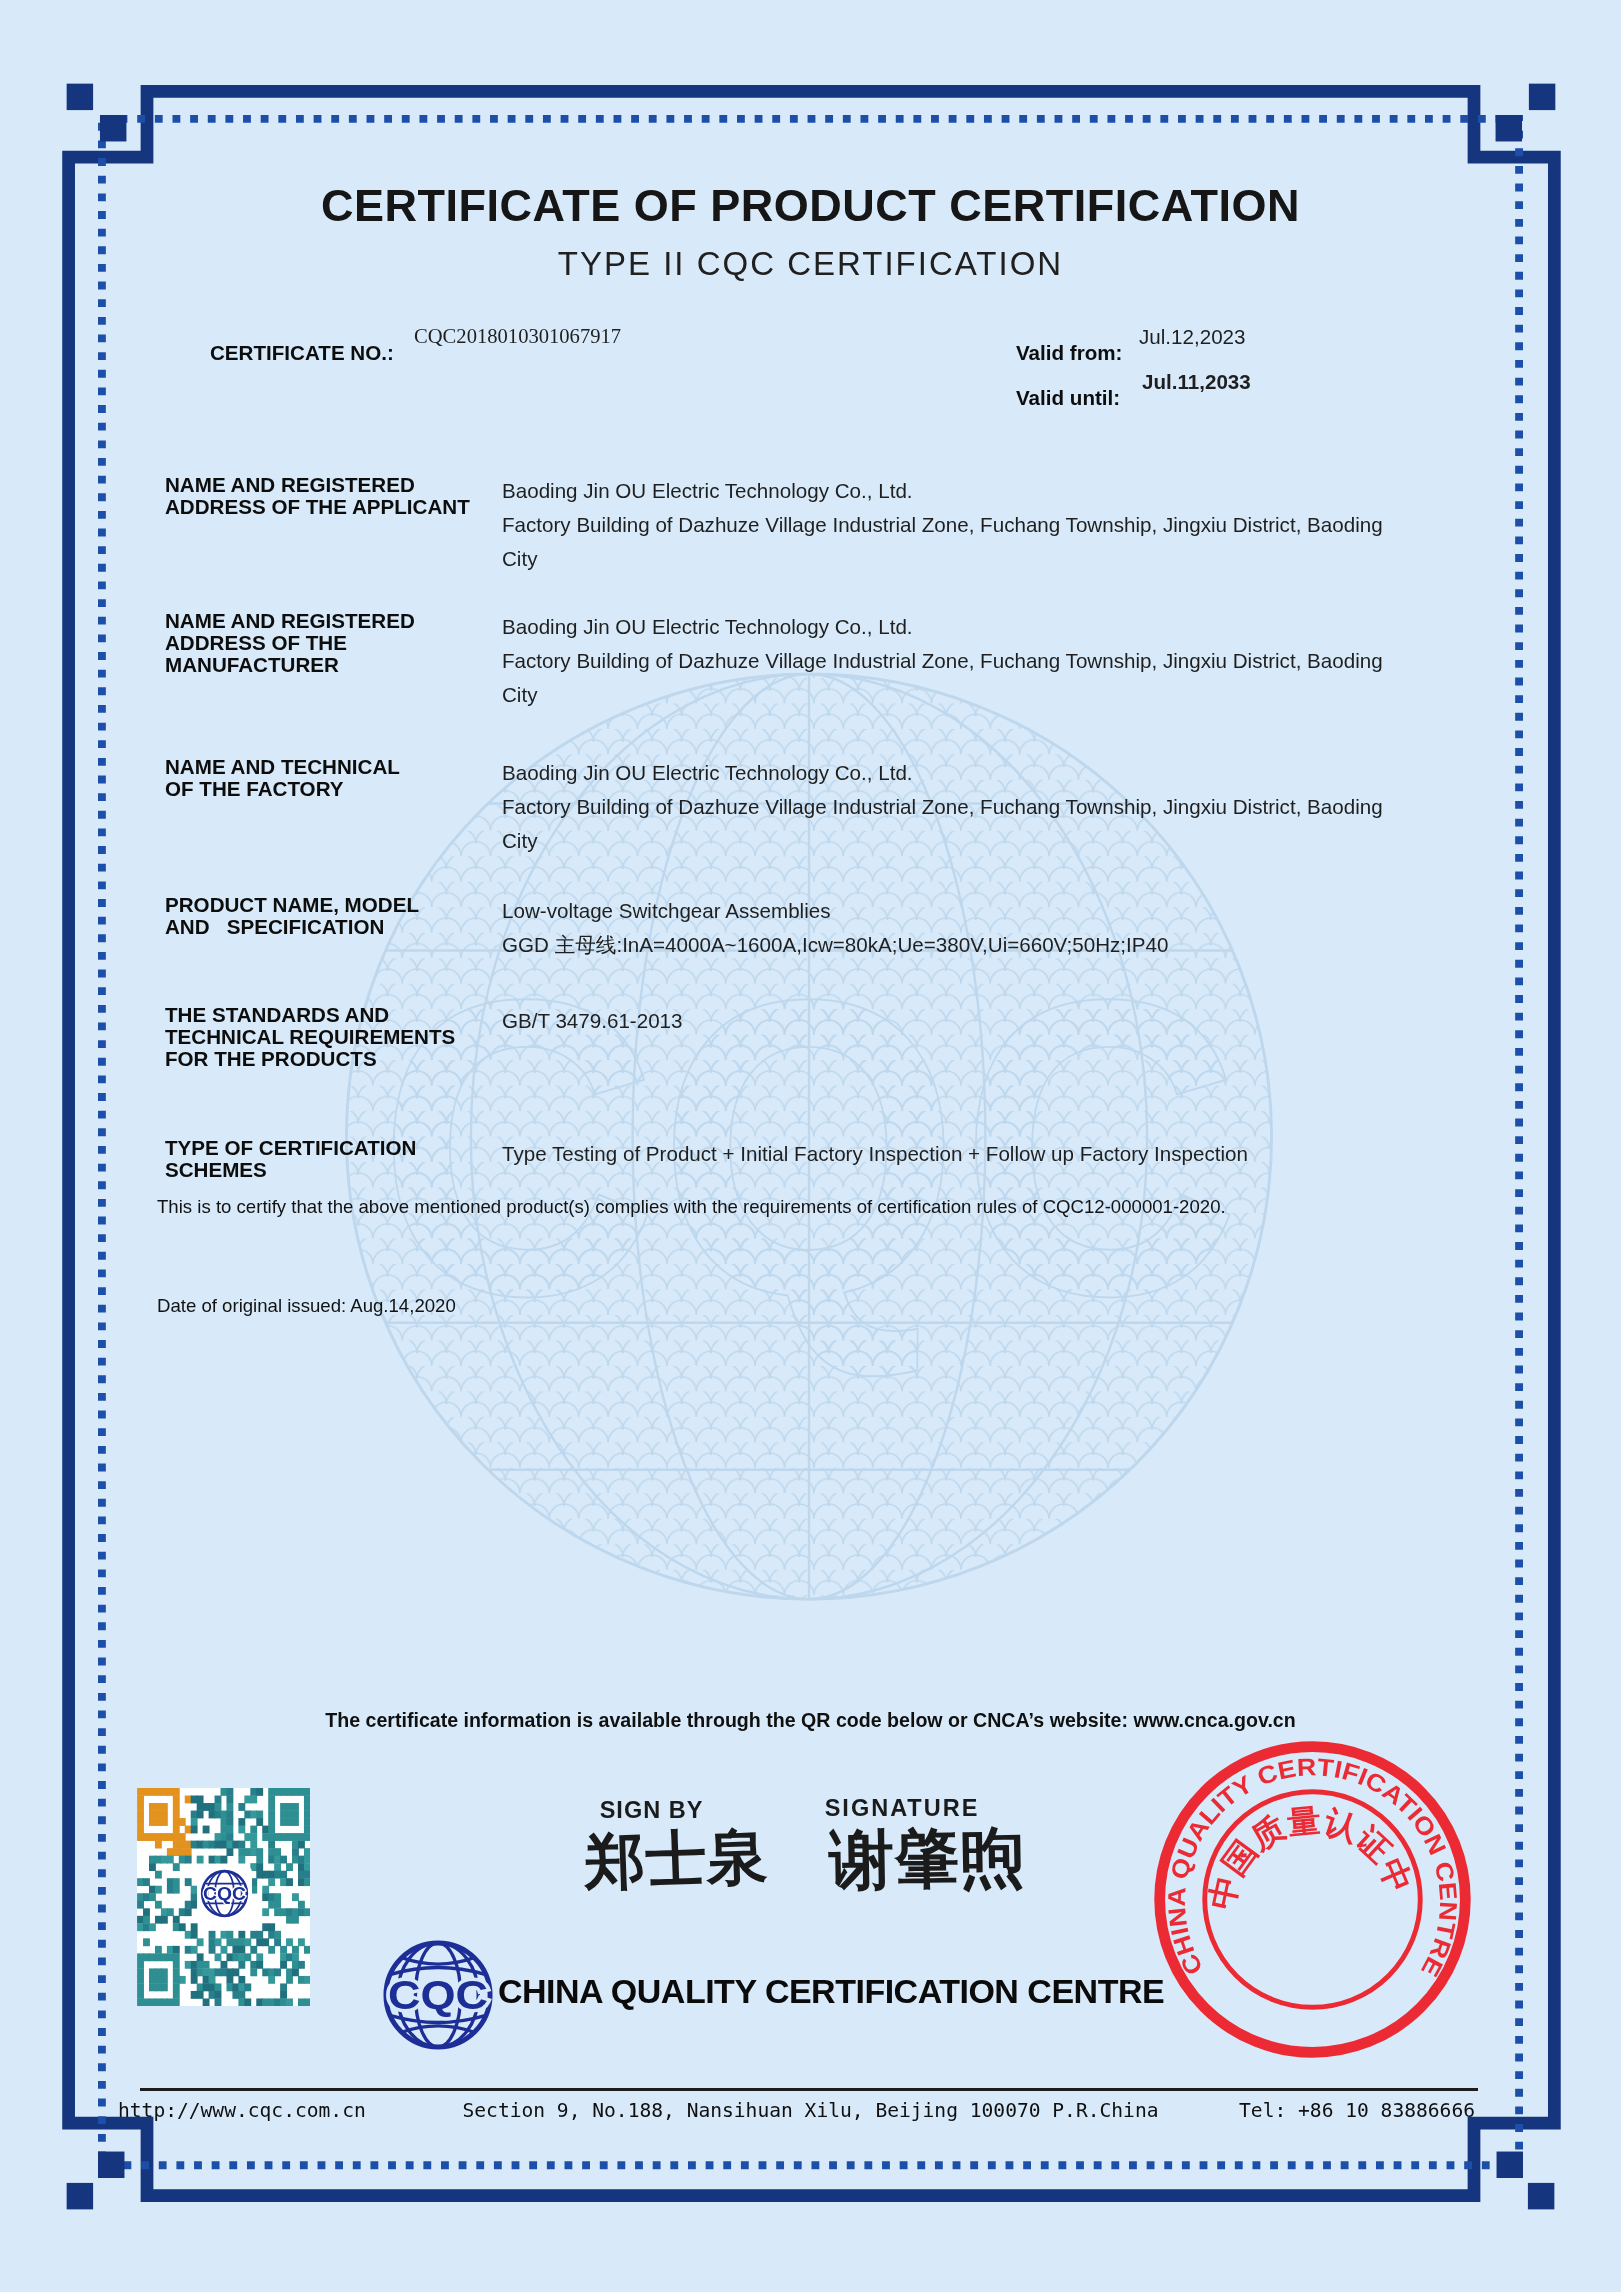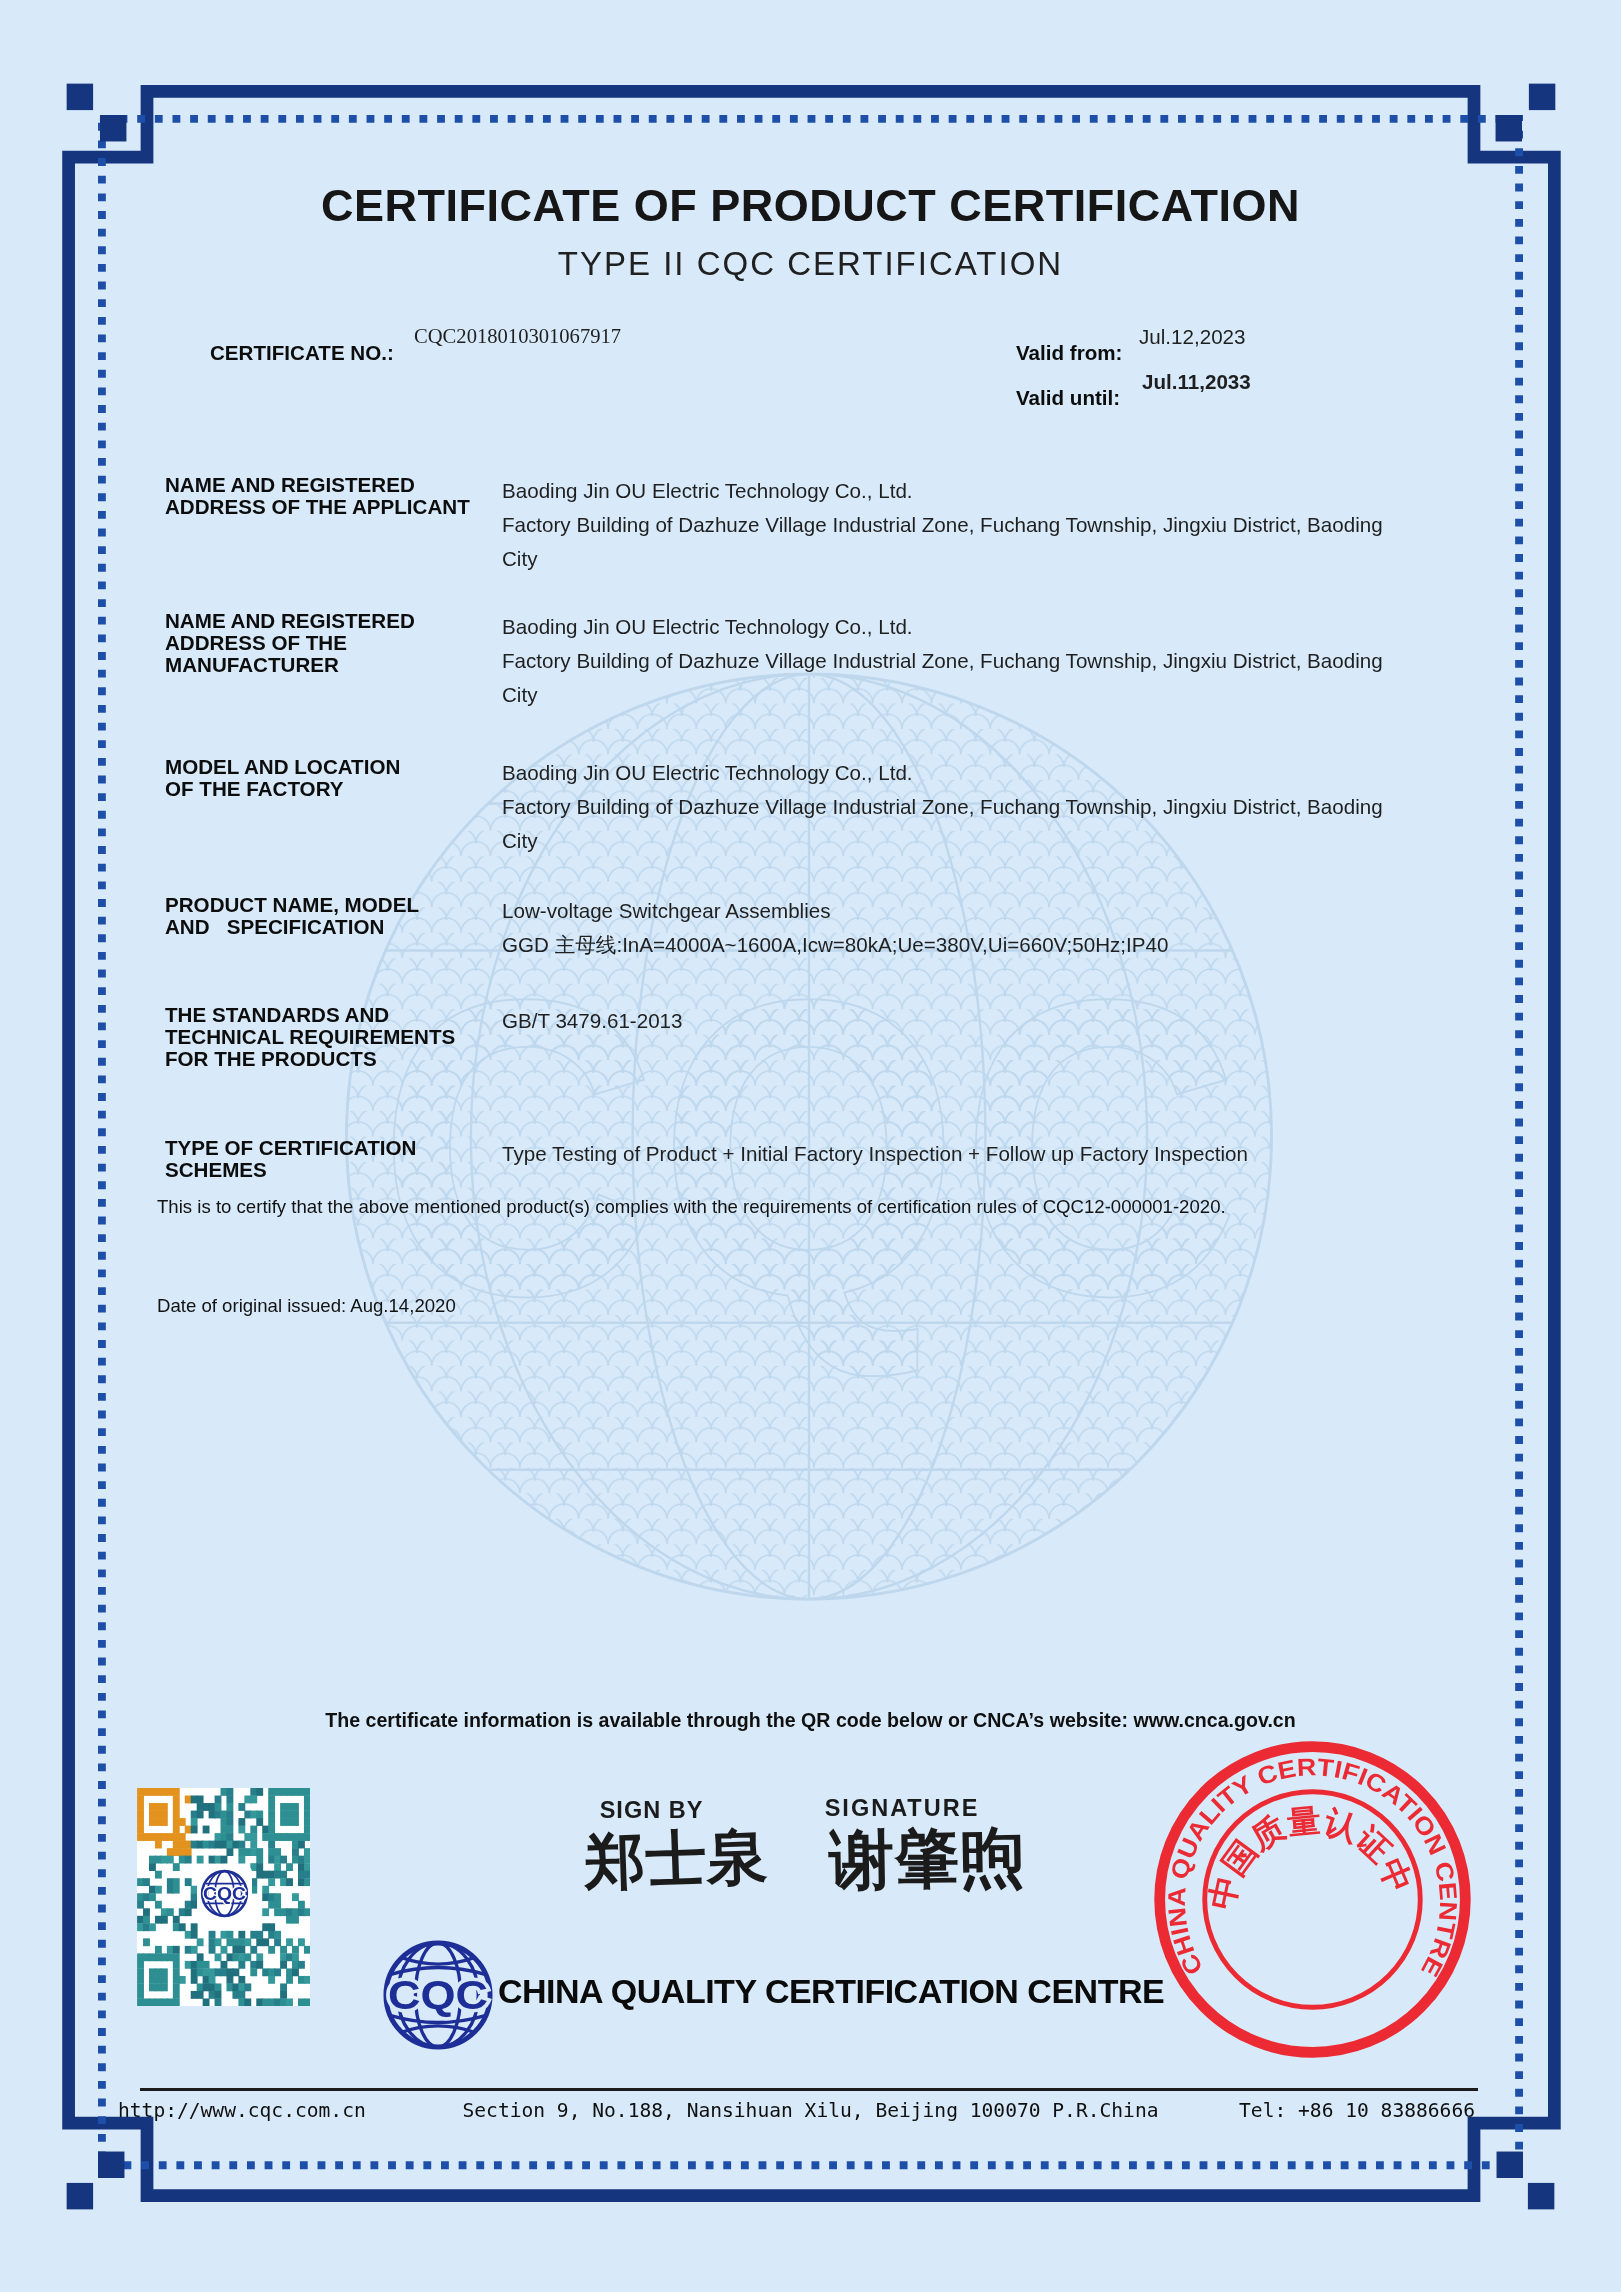--- a/index.html
+++ b/index.html
@@ -132,21 +132,21 @@
 Factory Building of Dazhuze Village Industrial Zone, Fuchang Township, Jingxiu District, Baoding
 City</div>
 
     <div class="abs row-label r2">NAME AND REGISTERED
 ADDRESS OF THE
 MANUFACTURER</div>
     <div class="abs row-value r2">Baoding Jin OU Electric Technology Co., Ltd.
 Factory Building of Dazhuze Village Industrial Zone, Fuchang Township, Jingxiu District, Baoding
 City</div>
 
-    <div class="abs row-label r3">MODEL AND LOCATION
+    <div class="abs row-label r3">NAME AND TECHNICAL
 OF THE FACTORY</div>
     <div class="abs row-value r3">Baoding Jin OU Electric Technology Co., Ltd.
 Factory Building of Dazhuze Village Industrial Zone, Fuchang Township, Jingxiu District, Baoding
 City</div>
 
     <div class="abs row-label r4">PRODUCT NAME, MODEL
 AND   SPECIFICATION</div>
     <div class="abs row-value r4">Low-voltage Switchgear Assemblies
 GGD 主母线:InA=4000A~1600A,Icw=80kA;Ue=380V,Ui=660V;50Hz;IP40</div>
 

